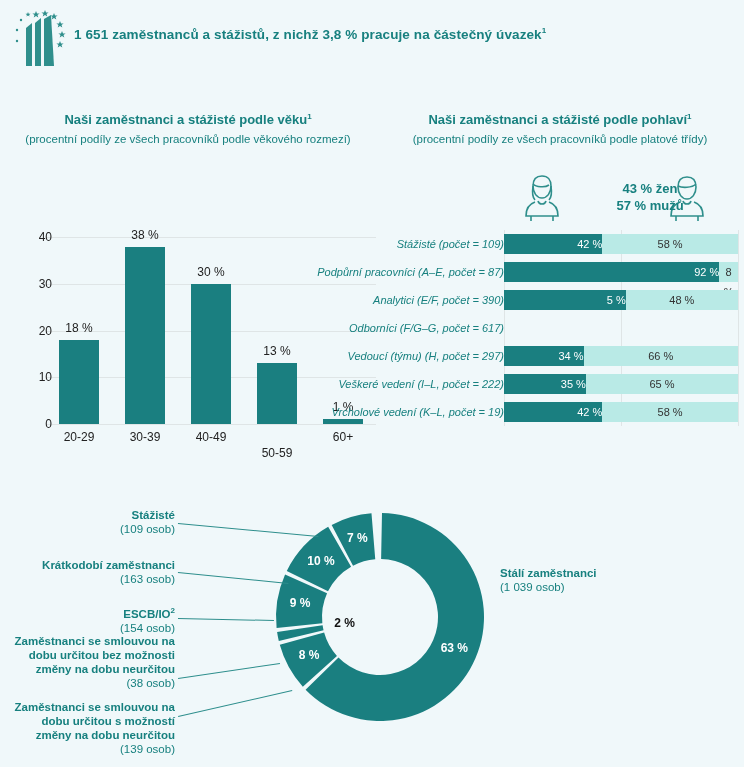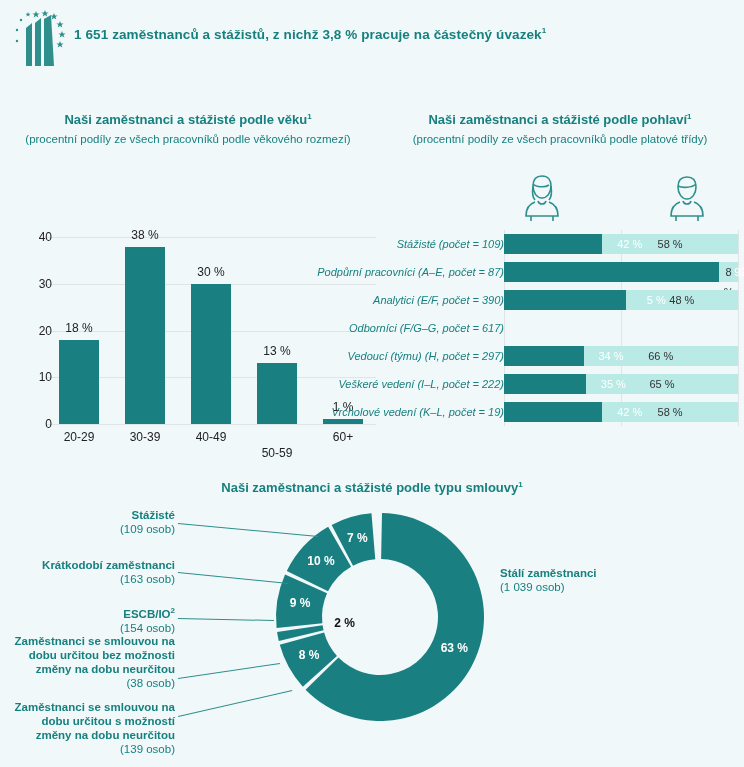--- a/index.html
+++ b/index.html
@@ -69,21 +69,21 @@
   .hlabel{
     position:absolute;right:240px;width:260px;text-align:right;
     font-size:11px;color:#17807f;white-space:nowrap;line-height:20px;font-style:italic;
   }
   .htrack{
     position:absolute;left:128px;width:234px;height:20px;background:#b9eae6;
   }
   .hfill{position:absolute;left:0;top:0;height:20px;background:#1a7f80;}
   .hval-l{
     position:absolute;top:0;height:20px;line-height:20px;
-    font-size:11px;color:#ffffff;text-align:right;padding-right:6px;margin-left:40px;
+    font-size:11px;color:#ffffff;text-align:right;padding-right:6px;
   }
   .hval-r{
     position:absolute;top:0;height:20px;line-height:20px;
     font-size:11px;color:#333;text-align:center;
   }
   .hgrid{position:absolute;top:0;width:1px;background:#dfe5e6;}
 
   
   .titleType{position:absolute;left:0;top:480px;width:744px;}
   .donutwrap{position:absolute;left:268px;top:505px;width:224px;height:224px;}
@@ -183,20 +183,24 @@
   </div>
   <div class="avatar" style="left:665px;top:172px;">
     <svg width="44" height="54" viewBox="0 0 44 54" fill="none" stroke="#2f8f8c" stroke-width="1.6">
       <path d="M22 5c-6 0-9 4-9 10 0 7 4 12 9 12s9-5 9-12c0-6-3-10-9-10z"></path>
       <path d="M13 14c4 2 14 2 18-2"></path>
       <path d="M15 30c-6 2-9 6-9 14h32c0-8-3-12-9-14"></path>
       <path d="M18 29c1 4 7 4 8 0"></path>
       <path d="M11 44v5M33 44v5"></path>
     </svg>
   </div>
+  <div class="gstat">
+    <div>43 % žen</div>
+    <div>57 % mužů</div>
+  </div>
 
   <div class="hbars" id="hbars">
       <div class="hgrid" style="left: 128px; top: 0px; height: 196px;"></div>
       <div class="hgrid" style="left: 245px; top: 0px; height: 196px;"></div>
       <div class="hgrid" style="left: 362px; top: 0px; height: 196px;"></div>
       <div class="hrow" style="top: 4px;">
         <div class="hlabel">Stážisté (počet = 109)</div>
         <div class="htrack">
           <div class="hfill" style="width: 98.28px;"></div>
           <div class="hval-l" style="left: 0px; width: 98.28px;">42 %</div>
@@ -241,23 +245,20 @@
       <div class="hrow" style="top: 172px;">
         <div class="hlabel">Vrcholové vedení (K–L, počet = 19)</div>
         <div class="htrack">
           <div class="hfill" style="width: 98.28px;"></div>
           <div class="hval-l" style="left: 0px; width: 98.28px;">42 %</div>
           <div class="hval-r" style="left: 98.28px; width: 135.72px;">58 %</div>
         </div>
       </div>
     </div>
 
-  <div class="titleType">
-    <div class="sec-title"><span>Naši zaměstnanci a stážisté podle typu smlouvy</span><sup>1</sup></div>
-  </div>
 
   <div class="donutwrap" id="donutwrap">
       <svg width="224" height="224" class="donut-svg">
         <path d="M113.99653400956772,8.019165939348994 A104,104 0 1 1 37.56795569481143,184.63518968482458 L70.48982144518331,152.50808655499833 A58,58 0 1 0 113.113451659182,54.010688696944634 Z" fill="#1a7f80"></path>
         <path d="M34.834512538535904,181.72436837171512 A104,104 0 0 1 11.782432866303196,139.79279111213864 L56.109433713899854,127.49982581253886 A58,58 0 0 0 68.96540122341426,150.88474389961036 Z" fill="#1a7f80"></path>
         <path d="M10.789397231182818,135.92517266756283 A104,104 0 0 1 9.089317936827172,127.0130449041012 L54.60750423399977,120.37265965805645 A58,58 0 0 0 55.55562537892888,125.34288475691005 Z" fill="#1a7f80"></path>
         <path d="M8.588853810146716,123.05146341896827 A104,104 0 0 1 17.065245567763554,69.53363212033594 L59.055617720483525,88.31683329787965 A58,58 0 0 0 54.32839924027413,118.16331613750154 Z" fill="#1a7f80"></path>
         <path d="M18.76541124012219,65.9205961542853 A104,104 0 0 1 60.157275065601674,21.842738110697297 L83.08771109427786,61.71998856173503 A58,58 0 0 0 60.00378703776045,86.30187093219757 Z" fill="#1a7f80"></path>
         <path d="M63.65642724463953,19.91906292154077 A104,104 0 0 1 103.4783951024757,8.349711770924188 L107.2475664994576,54.19503156455388 A58,58 0 0 0 85.03916134797204,60.647169706243886 Z" fill="#1a7f80"></path>
       </svg>

